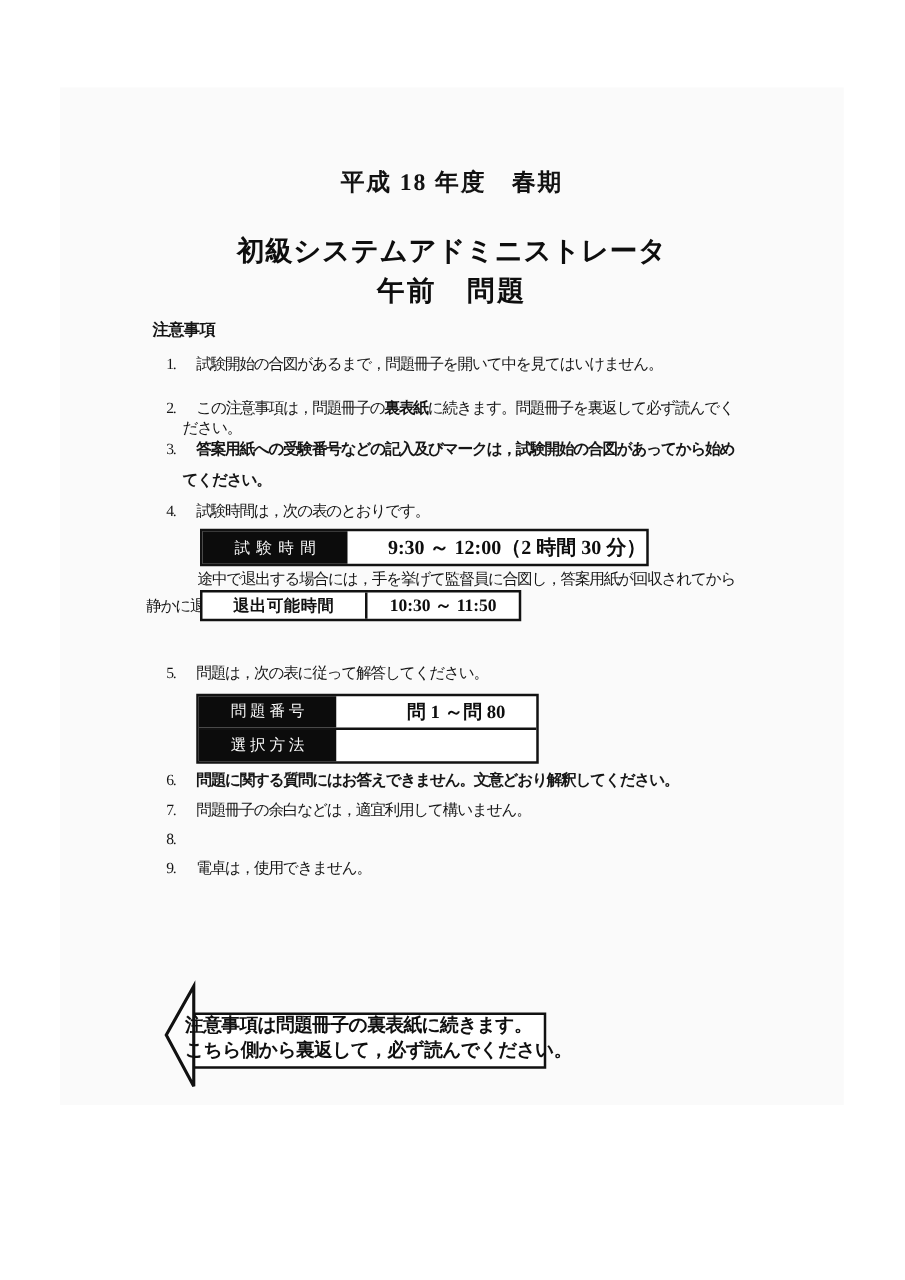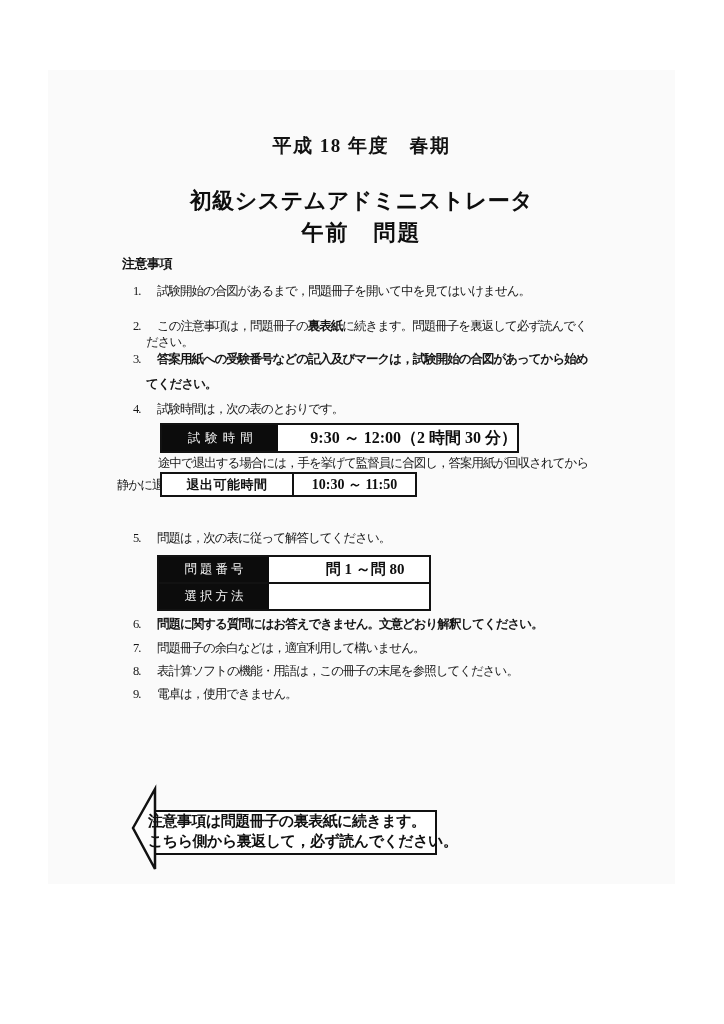--- a/index.html
+++ b/index.html
@@ -119,21 +119,20 @@
     <span class="txt b">問題に関する質問にはお答えできません。文意どおり解釈してください。</span>
   </div>
 
   <div class="note-row" style="top:640px">
     <span class="num">7.</span>
     <span class="txt">問題冊子の余白などは，適宜利用して構いません。</span>
   </div>
 
   <div class="note-row" style="top:663px">
     <span class="num">8.</span>
-    <span class="txt">表計算ソフトの機能・用語は，この冊子の末尾を参照してください。</span>
   </div>
 
   <div class="note-row" style="top:686px">
     <span class="num">9.</span>
     <span class="txt">電卓は，使用できません。</span>
   </div>
 
   <svg id="arrow-svg" width="318" height="95" viewBox="0 0 318 95">
     <rect x="25" y="30" width="284" height="43" fill="#ffffff" stroke="#111111" stroke-width="2"></rect>
     <polygon points="6,47 28,8 28,88" fill="#fcfcfc" stroke="#111111" stroke-width="2.5"></polygon>

